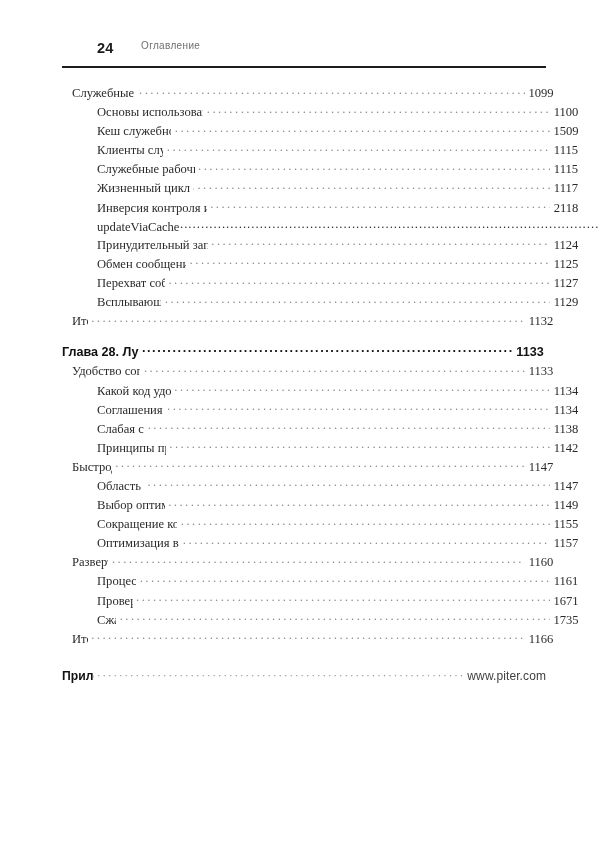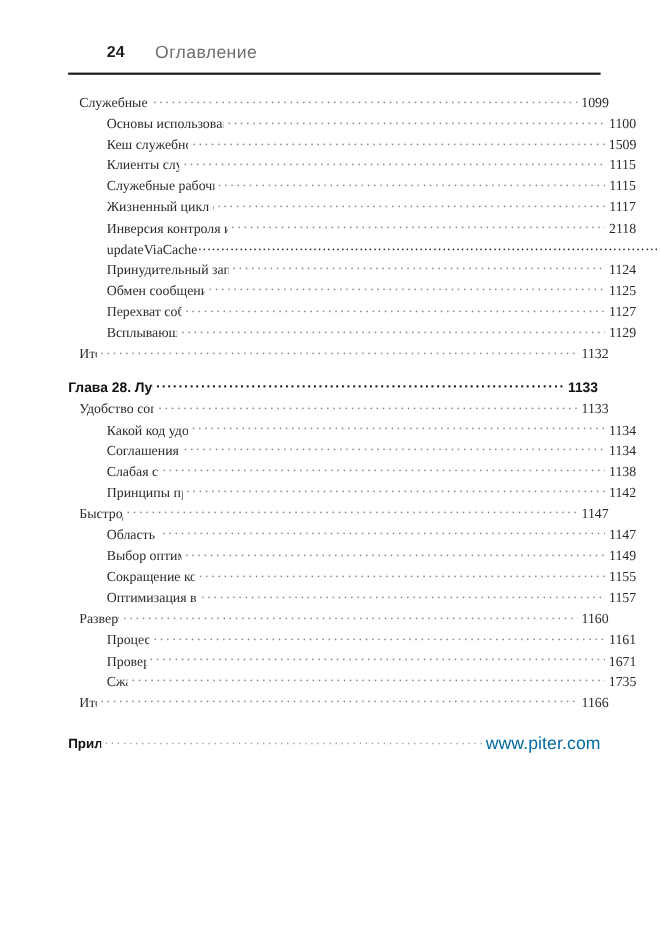--- a/index.html
+++ b/index.html
@@ -38,21 +38,21 @@
   }
   .folio {
     font-size: 14.5px;
     font-weight: bold;
     color: #1c1c1c;
     letter-spacing: 0.2px;
     width: 44px;
     flex: 0 0 44px;
   }
   .head-title {
-    font-size: 16px;
+    font-size: 10px;
     font-weight: normal;
     color: #6f6f6f;
     letter-spacing: 0.35px;
   }
   .head-rule {
     position: absolute;
     left: 62px;
     top: 66px;
     width: 484px;
     height: 1.6px;
@@ -133,22 +133,22 @@
   }
   .entry.appendix .leader {
     color: #9a9a9a;
     font-weight: normal;
     letter-spacing: 1.5px;
     font-size: 12px;
   }
   .entry.appendix .page-no {
     font-family: "Liberation Sans", "DejaVu Sans", sans-serif;
     font-weight: normal;
-    font-size: 16px;
-    color: #0369a1;
+    font-size: 12px;
+    color: #404040;
     letter-spacing: 0.1px;
     min-width: 0;
   }
 
   
   .entry-wrap {
     font-size: 12.6px;
     line-height: 18.2px;
     color: #2b2b2b;
   }

